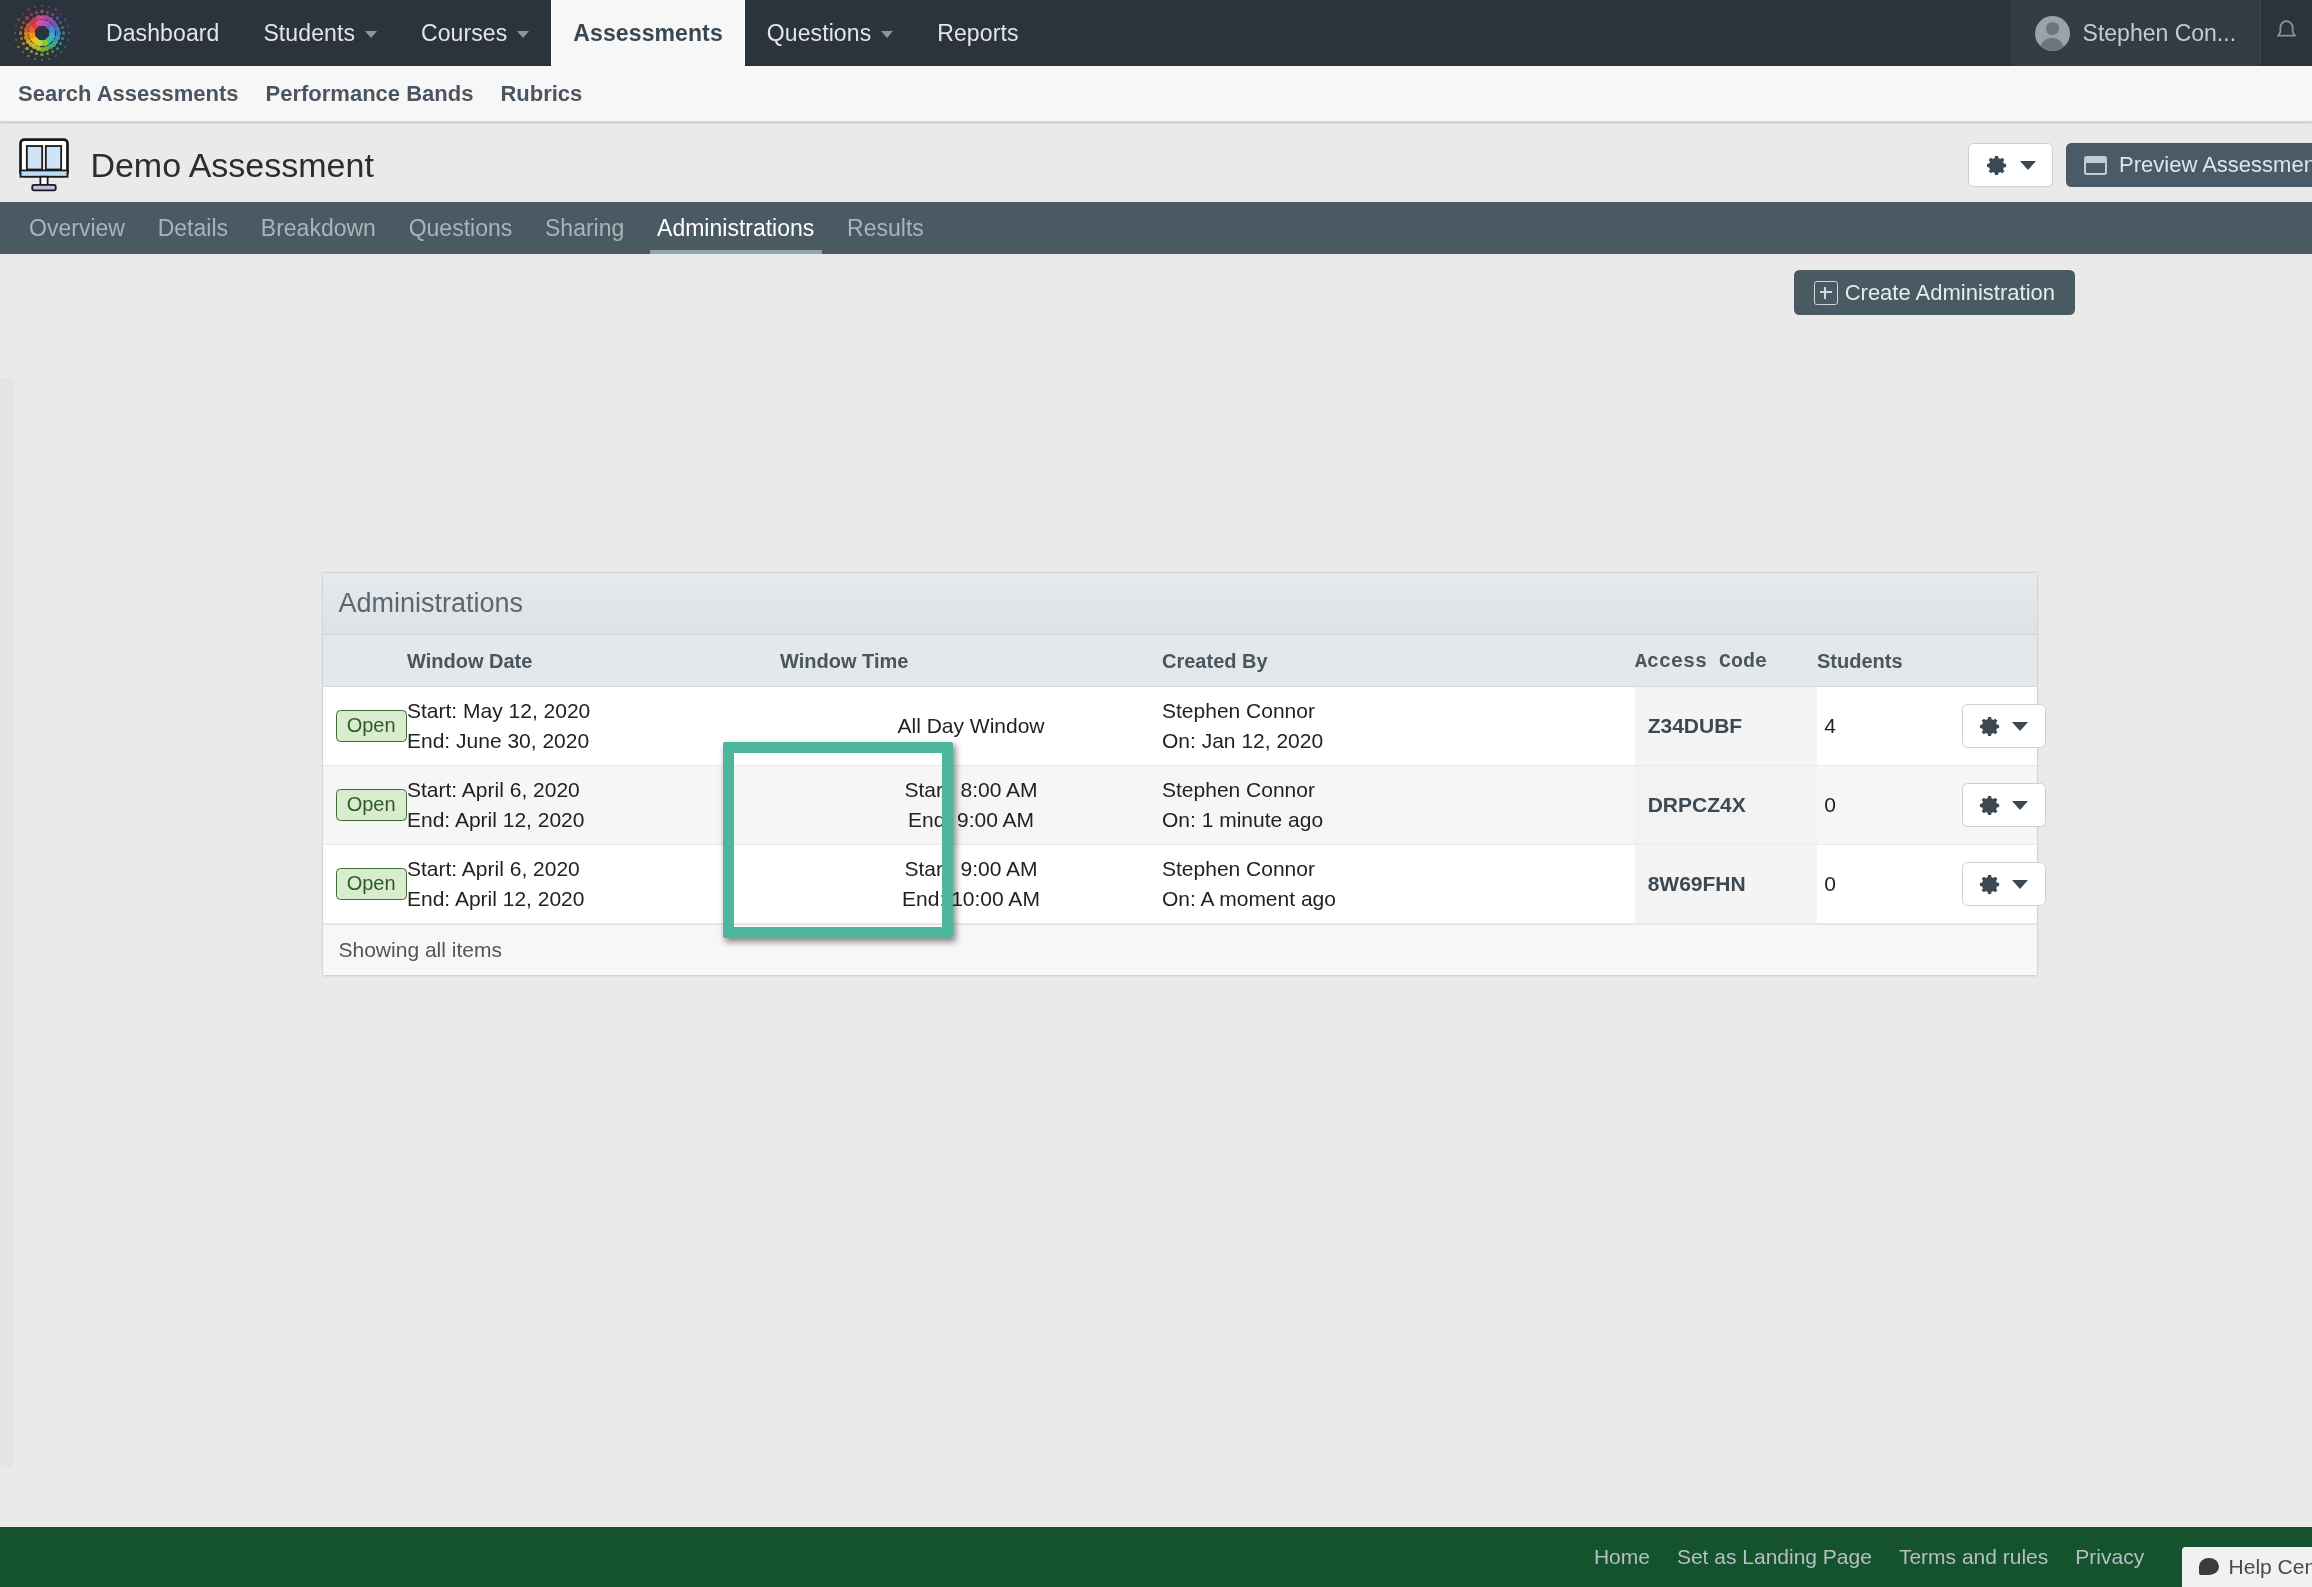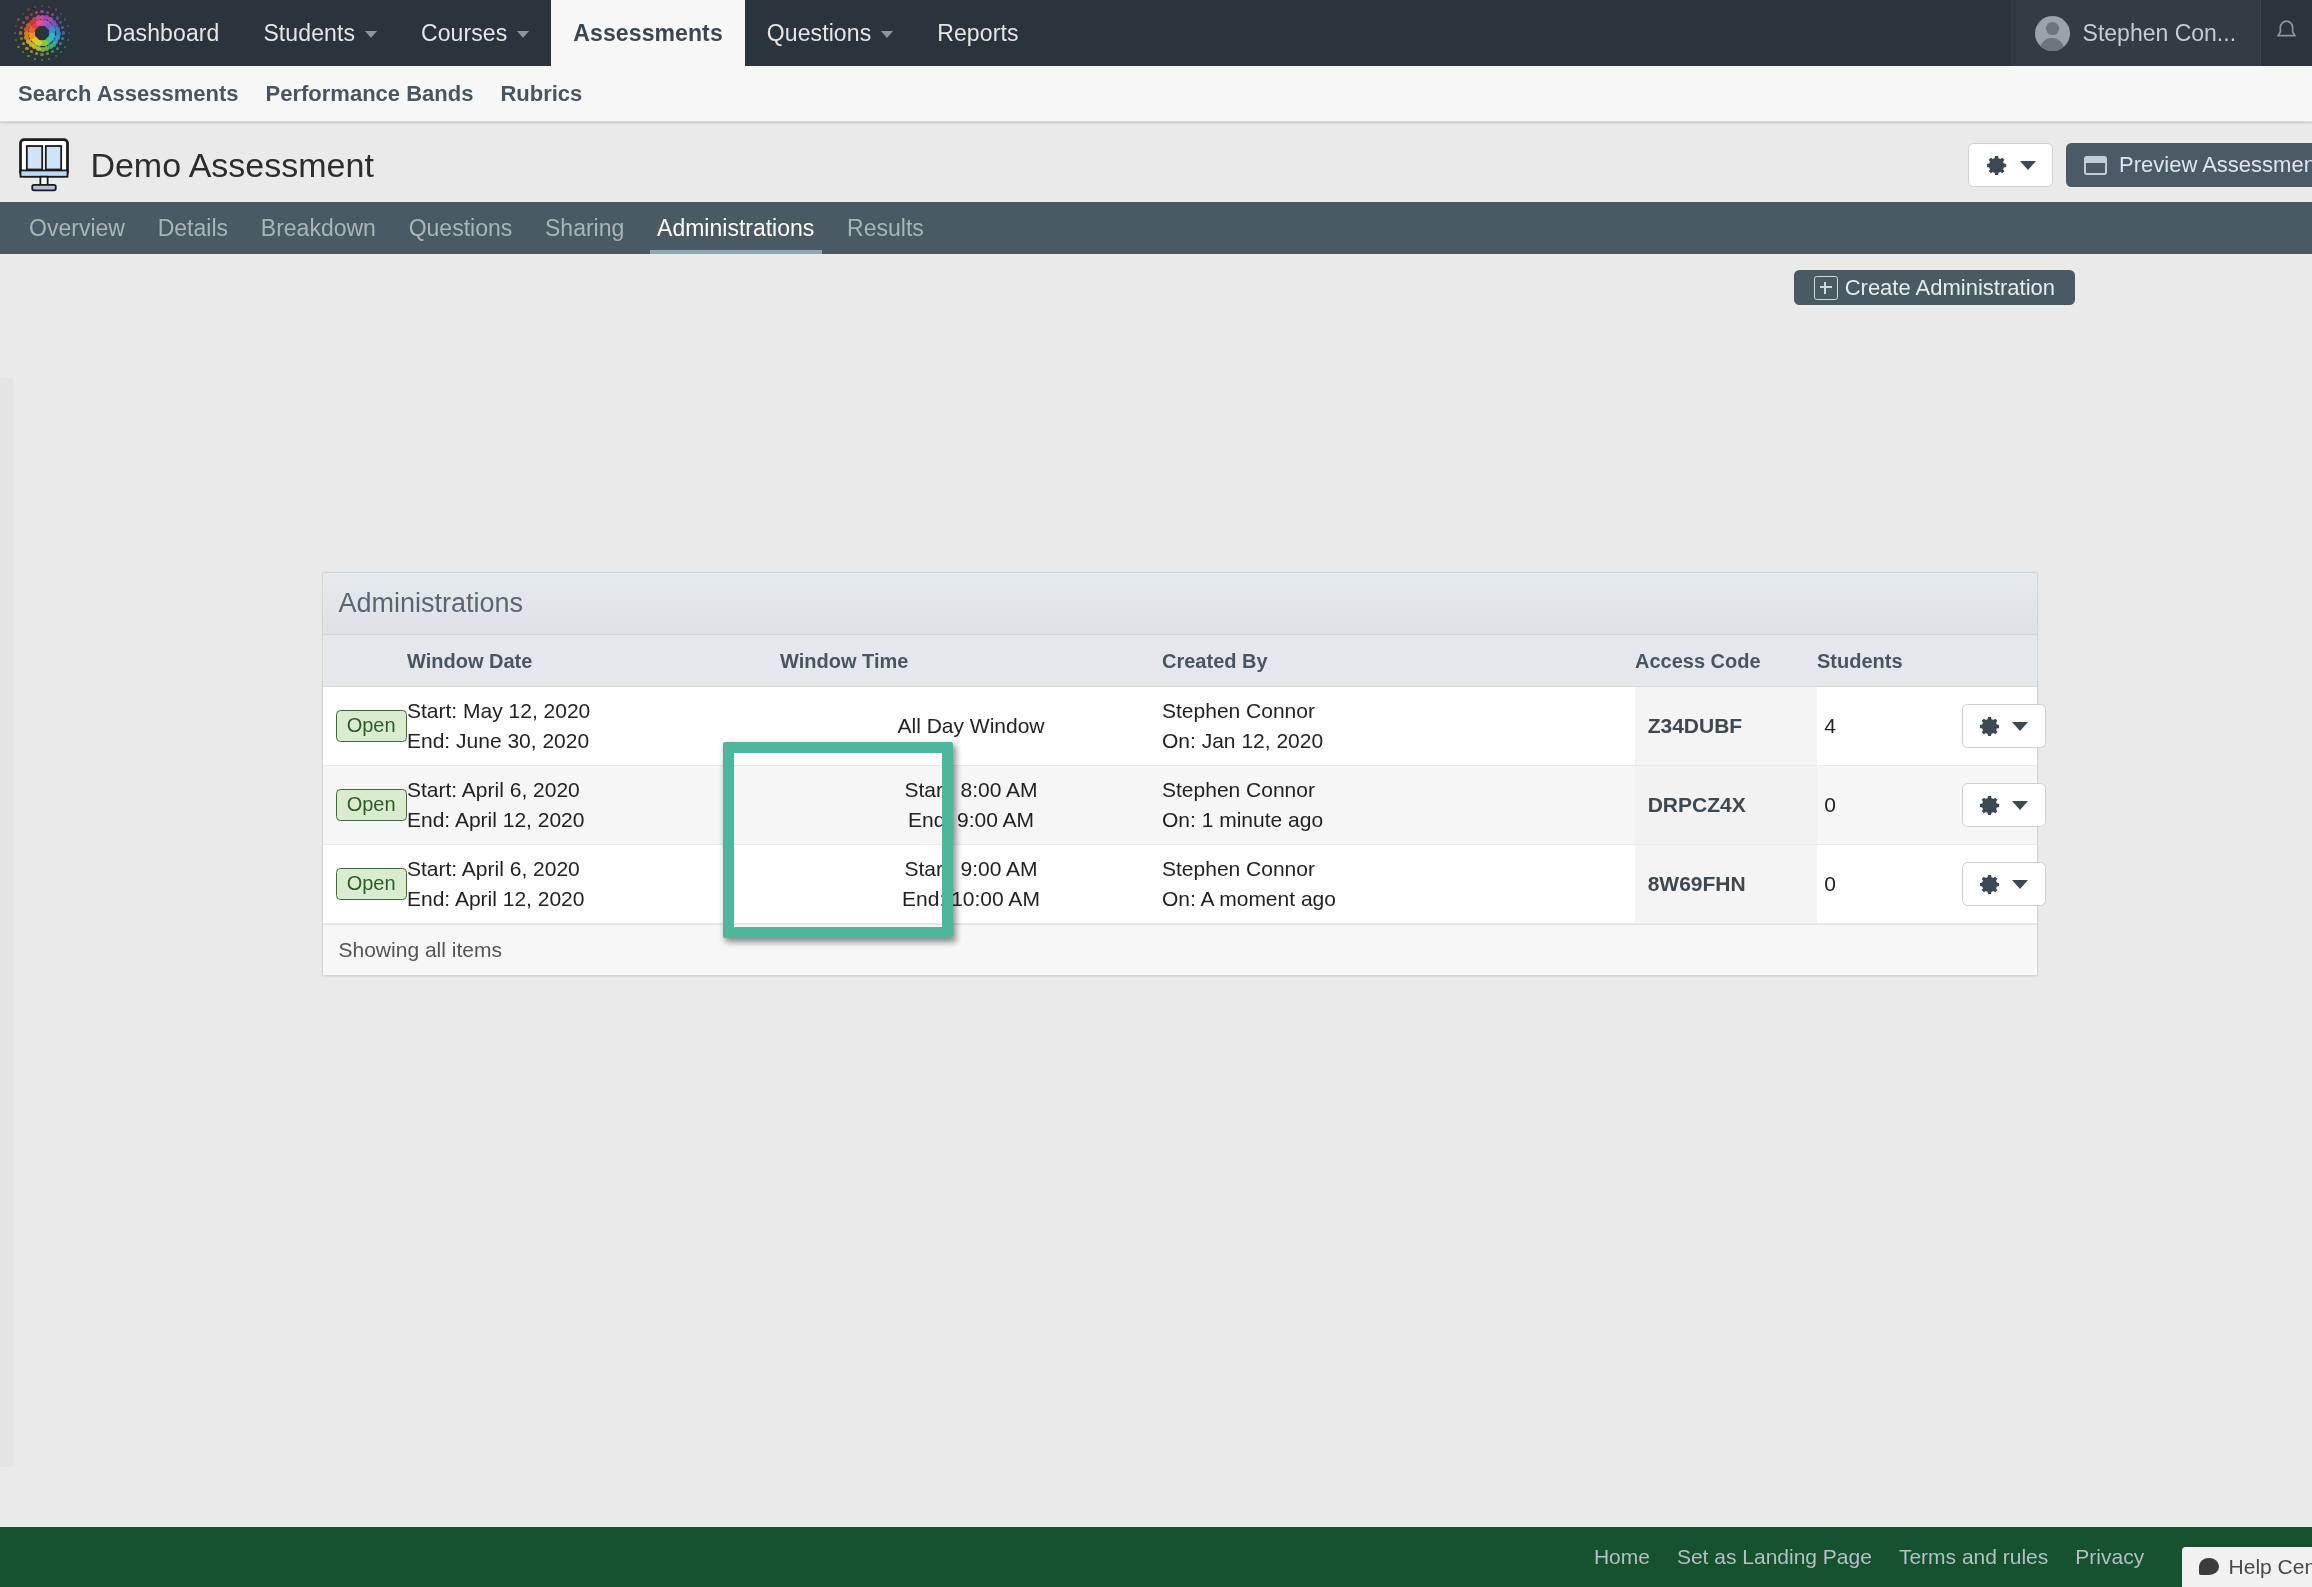--- a/index.html
+++ b/index.html
@@ -85,21 +85,21 @@
   }
   .tab.active { color: #ffffff; }
   .tab.active::after {
     content:""; position:absolute; left: 9px; right: 9px; bottom: 0; height: 3.6px; background: #93a6b0;
   }
 
   
   .content { position: absolute; top: 254px; left: 0; width: 2313px; bottom: 60px; background: #eaeaea; }
   .create-row { display: flex; justify-content: flex-end; padding: 16.4px 238px 0 0; }
   .btn-create {
-    background: #4a5a63; color: #e6ebee; border-radius: 5.5px; height: 35px;
+    background: #4a5a63; color: #e6ebee; border-radius: 5.5px; height: 45px;
     display: flex; align-items: center; gap: 7px; padding: 0 20px; font-size: 22px; white-space: nowrap;
   }
   .plus-box {
     width: 23.6px; height: 23.6px; border: 1.8px solid #cfd8dd; border-radius: 2.7px;
     position: relative; flex: none;
   }
   .plus-box::before { content:""; position:absolute; left: 4.5px; right: 4.5px; top: 9px; height: 1.8px; background:#cfd8dd; }
   .plus-box::after  { content:""; position:absolute; top: 4.5px; bottom: 4.5px; left: 9px; width: 1.8px; background:#cfd8dd; }
 
   .panel {
@@ -115,21 +115,21 @@
   }
   table { width: 100%; border-collapse: collapse; table-layout: fixed; }
   thead th {
     background: #e4e8ea; color: #49565f; font-size: 20px; font-weight: 700;
     text-align: left; padding: 14.5px 0 13.6px 0; border-bottom: 0.9px solid #d2d8dc;
   }
   .c-badge { width: 84px; }
   .c-date  { width: 373px; }
   .c-time  { width: 382px; }
   .c-by    { width: 473px; }
-  .c-code  { width: 182px; }
+  .c-code  { width: 182px; font-family: Liberation Mono, monospace; }
   .c-stud  { width: 145px; }
   .c-act   { width: auto; }
   tbody td { padding: 0; font-size: 21px; color: #222; border-bottom: 0.9px solid #eaeaea; vertical-align: middle; }
   tbody tr { height: 79px; }
   tbody tr.alt td { background: #f6f6f6; }
   tbody tr td.code-cell { background: #f4f4f4; }
   tbody tr.alt td.code-cell { background: #f2f2f2; }
   .badge-open {
     display: inline-block; background: #d9ecd0; color: #2f5c26;
     border: 1.8px solid #3e6b33; border-radius: 4.5px; padding: 2.7px 10px 4.5px 10px;

